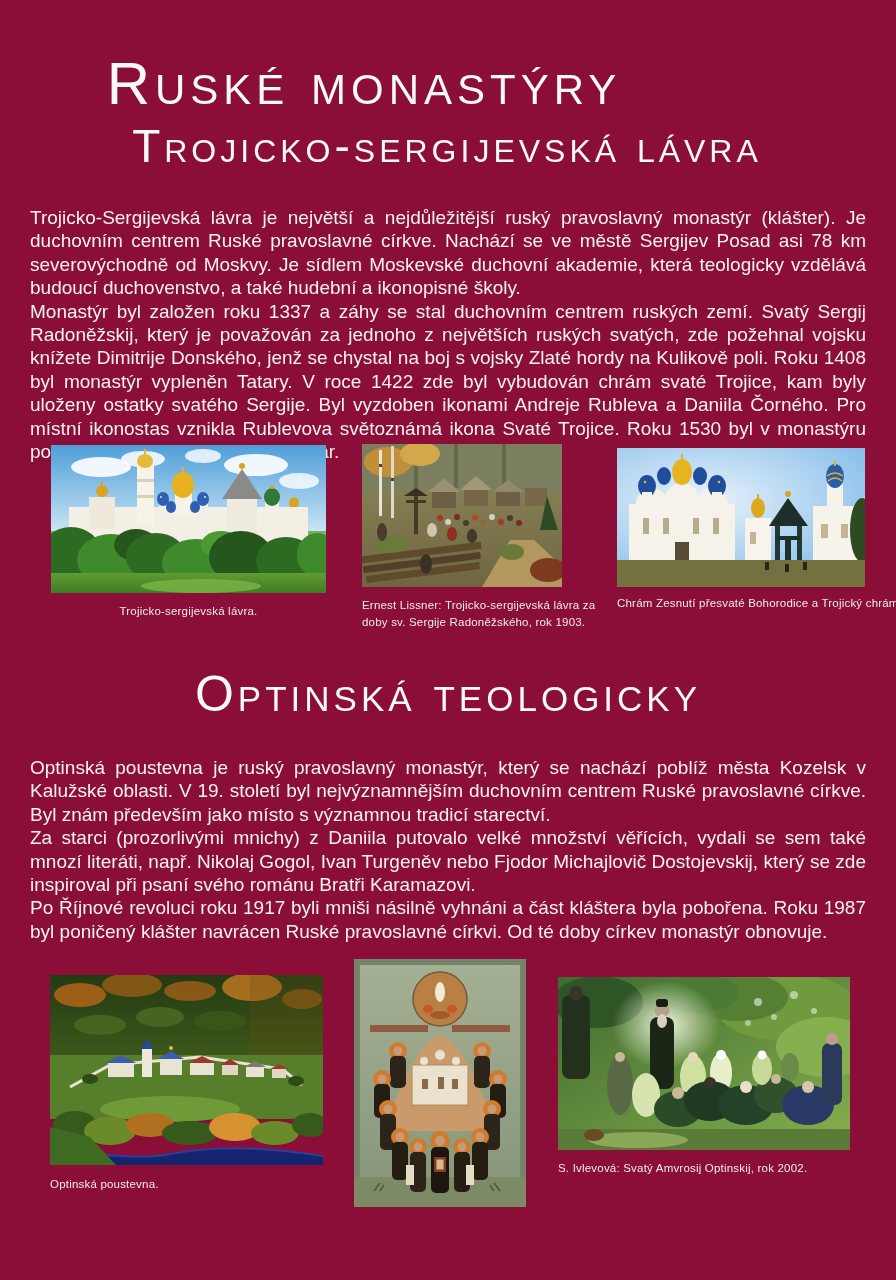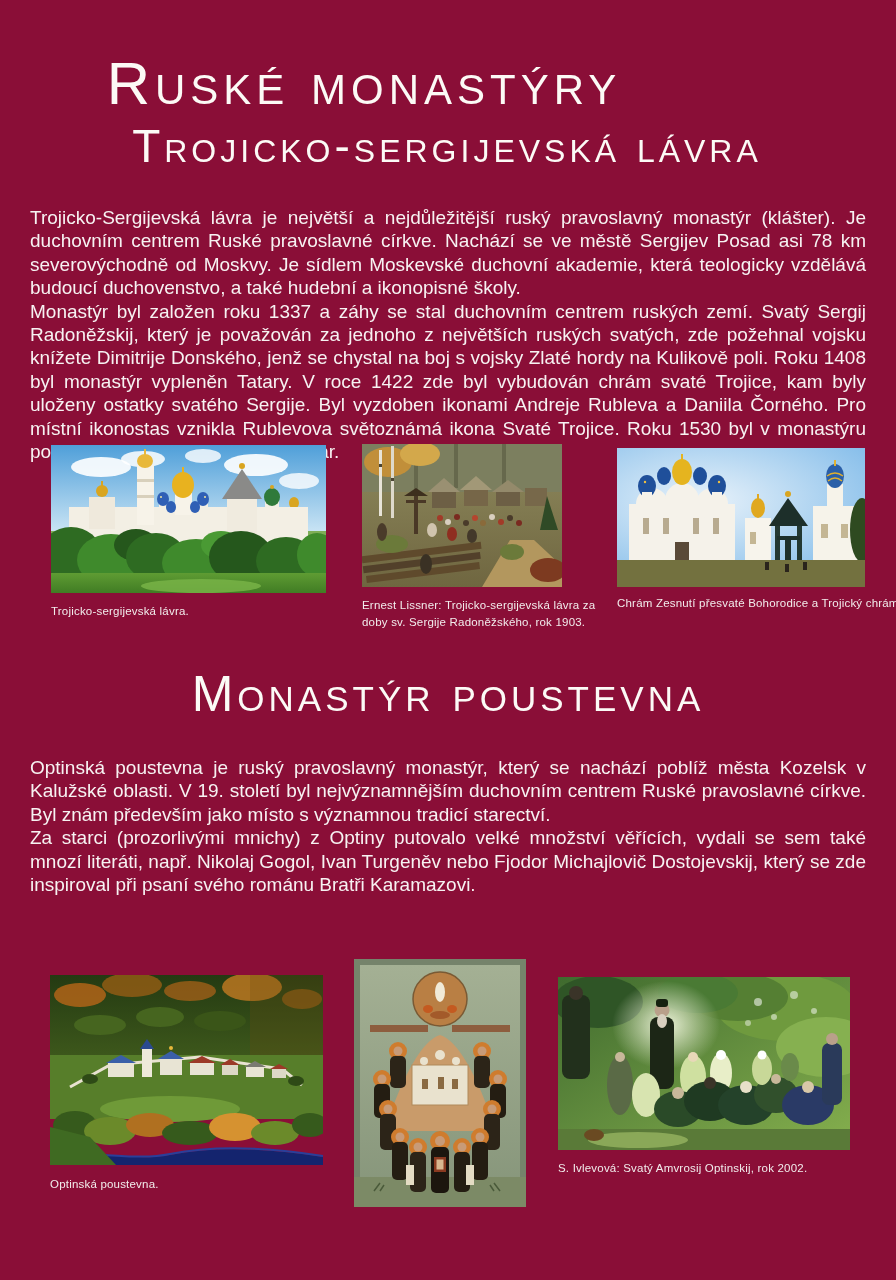--- a/index.html
+++ b/index.html
@@ -39,21 +39,21 @@
   .text-2{top:756px;}
   figure{position:absolute;margin:0;padding:0;}
   .imgbox{overflow:hidden;display:block;line-height:0;}
   figcaption{
     font-size:11.5px;line-height:17px;color:#F2ECEC;
     letter-spacing:0.2px;
   }
   .capline{white-space:nowrap;}
   .jline{white-space:normal;text-align:justify;text-align-last:justify;}
   
-  .fig1{left:51px;top:445px;width:275px;} .fig1 .imgbox{height:148px;} .fig1 figcaption{margin-top:10px;}
+  .fig1{left:51px;top:445px;width:275px;} .fig1 .imgbox{height:148px;} .fig1 figcaption{margin-top:10px;text-align:center;}
   .fig2{left:362px;top:444px;width:205px;} .fig2 .imgbox{height:143px;width:200px;} .fig2 figcaption{margin-top:10px;}
   .fig3{left:617px;top:448px;width:260px;} .fig3 .imgbox{height:139px;width:248px;} .fig3 figcaption{margin-top:8px;}
   .fig4{left:50px;top:975px;width:273px;} .fig4 .imgbox{height:190px;} .fig4 figcaption{margin-top:11px;}
   .fig5{left:354px;top:959px;width:172px;} .fig5 .imgbox{height:248px;} .fig5 figcaption{margin-top:7px;}
   .fig6{left:558px;top:977px;width:292px;} .fig6 .imgbox{height:173px;} .fig6 figcaption{margin-top:10px;}
 </style>
 </head>
 <body>
 
 <div class="page">
@@ -247,25 +247,26 @@
         <rect x="148" y="114" width="4" height="8" fill="#2a241c"></rect>
         <rect x="168" y="116" width="4" height="8" fill="#2a241c"></rect>
         <rect x="186" y="114" width="4" height="8" fill="#2a241c"></rect>
       </svg>
     </span>
     <figcaption>
       <div class="capline">Chrám Zesnutí přesvaté Bohorodice a Trojický chrám.</div>
     </figcaption>
   </figure>
 
-  <h2 class="section-title">Monastýr poustevna</h2>
+  <h2 class="section-title">Optinská teologicky</h2>
 
   <div class="bodytext text-2">
     <p>Optinská poustevna je ruský pravoslavný monastýr, který se nachází poblíž města Kozelsk v Kalužské oblasti. V 19. století byl nejvýznamnějším duchovním centrem Ruské pravoslavné církve. Byl znám především jako místo s významnou tradicí starectví.</p>
-    <p>Za starci (prozorlivými mnichy) z Optiny putovalo velké množství věřících, vydali se sem také mnozí literáti, např. Nikolaj Gogol, Ivan Turgeněv nebo Fjodor Michajlovič Dostojevskij, který se zde inspiroval při psaní svého románu Bratři Karamazovi.</p>
+    <p>Za starci (prozorlivými mnichy) z Daniila putovalo velké množství věřících, vydali se sem také mnozí literáti, např. Nikolaj Gogol, Ivan Turgeněv nebo Fjodor Michajlovič Dostojevskij, který se zde inspiroval při psaní svého románu Bratři Karamazovi.</p>
+    <p>Po Říjnové revoluci roku 1917 byli mniši násilně vyhnáni a část kláštera byla pobořena. Roku 1987 byl poničený klášter navrácen Ruské pravoslavné církvi. Od té doby církev monastýr obnovuje.</p>
   </div>
 
   <figure class="fig4">
     <span class="imgbox">
       <svg width="273" height="190" viewBox="0 0 273 190">
         <defs>
           <linearGradient id="for4" x1="0" y1="0" x2="0" y2="1">
             <stop offset="0" stop-color="#243a12"></stop>
               <stop offset="1" stop-color="#3f5a1c"></stop>
           </linearGradient>

